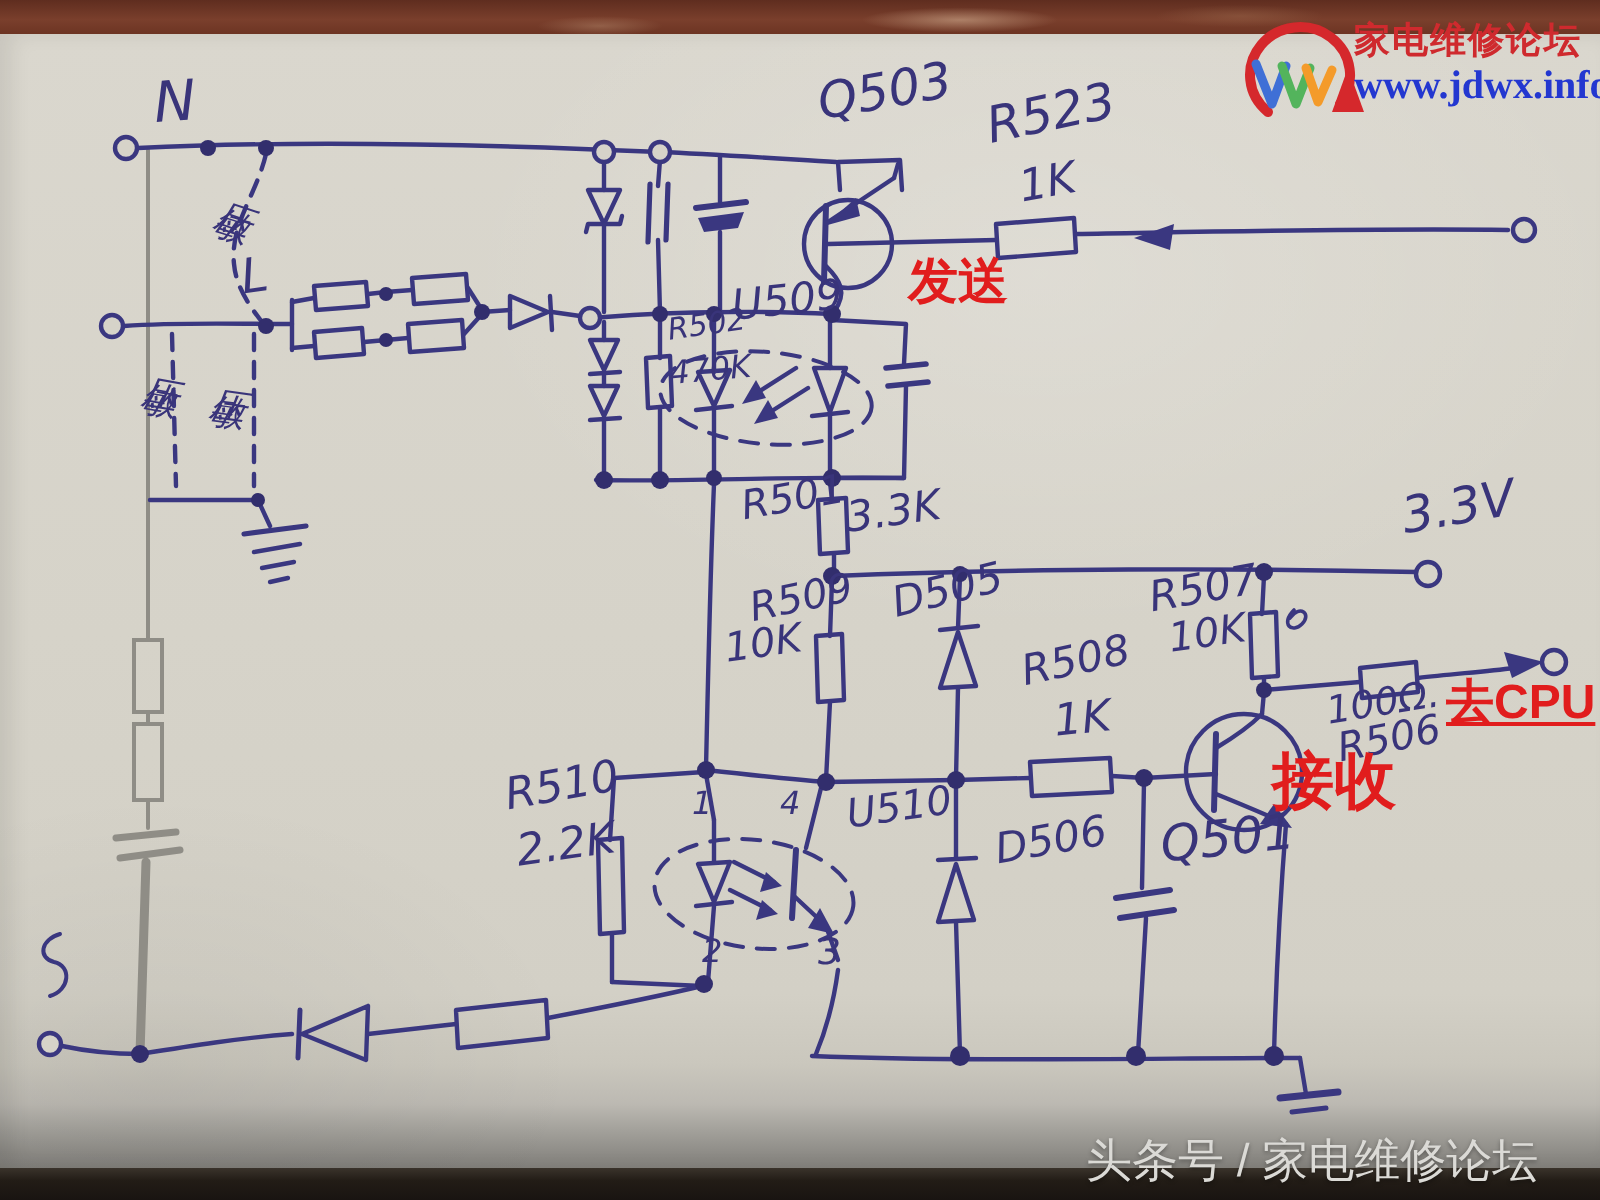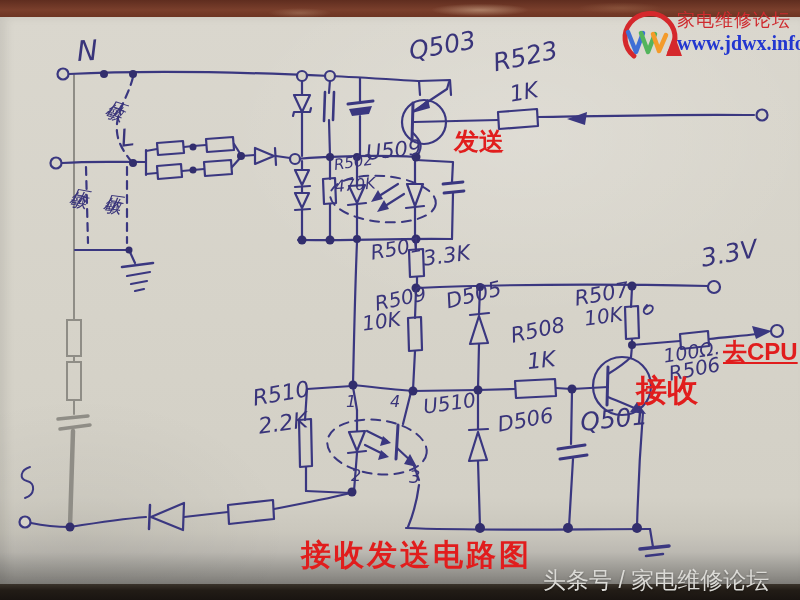--- a/index.html
+++ b/index.html
@@ -22,21 +22,21 @@
   .table-bottom{position:absolute;left:0;top:584px;width:800px;height:16px;z-index:2;
     background:linear-gradient(180deg,#3a332b 0%,#221c16 40%,#191411 100%);}
   svg.sch{position:absolute;left:0;top:0;z-index:5;}
   .logo-svg{position:absolute;left:612px;top:4px;z-index:7;}
   
   .lbl{position:absolute;z-index:6;color:#39347a;white-space:nowrap;line-height:1;
        font-family:"DejaVu Sans",sans-serif;font-style:italic;transform-origin:left top;}
   .vert{writing-mode:vertical-rl;letter-spacing:2px;}
   .red{position:absolute;z-index:6;color:#e11d1d;font-weight:bold;white-space:nowrap;line-height:1;
        font-family:"Liberation Sans",sans-serif;transform-origin:left top;}
-  .brand{position:absolute;z-index:8;color:#cf2a2e;font-weight:normal;letter-spacing:1px;
+  .brand{position:absolute;z-index:8;color:#cf2a2e;font-weight:bold;letter-spacing:1px;
          font-family:"Liberation Sans",sans-serif;white-space:nowrap;line-height:1;}
   .url{position:absolute;z-index:8;color:#2337d0;font-weight:bold;
        font-family:"Liberation Serif",serif;white-space:nowrap;line-height:1;}
   .mark{position:absolute;z-index:6;color:#dbdad6;font-family:Liberation Sans, sans-serif;
         white-space:nowrap;line-height:1;text-shadow:0 1px 2px rgba(0,0,0,.35);}
 </style>
 </head>
 <body>
 
 <div id="stage">
@@ -364,17 +364,16 @@
   <div class="lbl" style="left:251px;top:388px;font-size:22px;transform:rotate(-10deg);">R510</div>
   <div class="lbl" style="left:257px;top:416px;font-size:22px;transform:rotate(-8deg);">2.2K</div>
   <div class="lbl" style="left:496px;top:415px;font-size:21px;transform:rotate(-10deg);">D506</div>
   <div class="lbl" style="left:579px;top:410px;font-size:25px;transform:rotate(-6deg);">Q501</div>
   <div class="lbl" style="left:662px;top:347px;font-size:19px;transform:rotate(-9deg);">100Ω.</div>
   <div class="lbl" style="left:667px;top:364px;font-size:20px;transform:rotate(-11deg);">R506</div>
 
   <div class="red" style="left:454px;top:129px;font-size:25px;">发送</div>
   <div class="red" style="left:636px;top:375px;font-size:31px;">接收</div>
   <div class="red" style="left:723px;top:340px;font-size:24px;text-decoration:underline;">去CPU</div>
-  <div class="red" style="left:301px;top:540px;font-size:30px;letter-spacing:3px;">接收发送电路图</div>
 
   <div class="mark" style="left:543px;top:569px;font-size:23px;">头条号 / 家电维修论坛</div>
 
 </div>
 
 </body></html>

